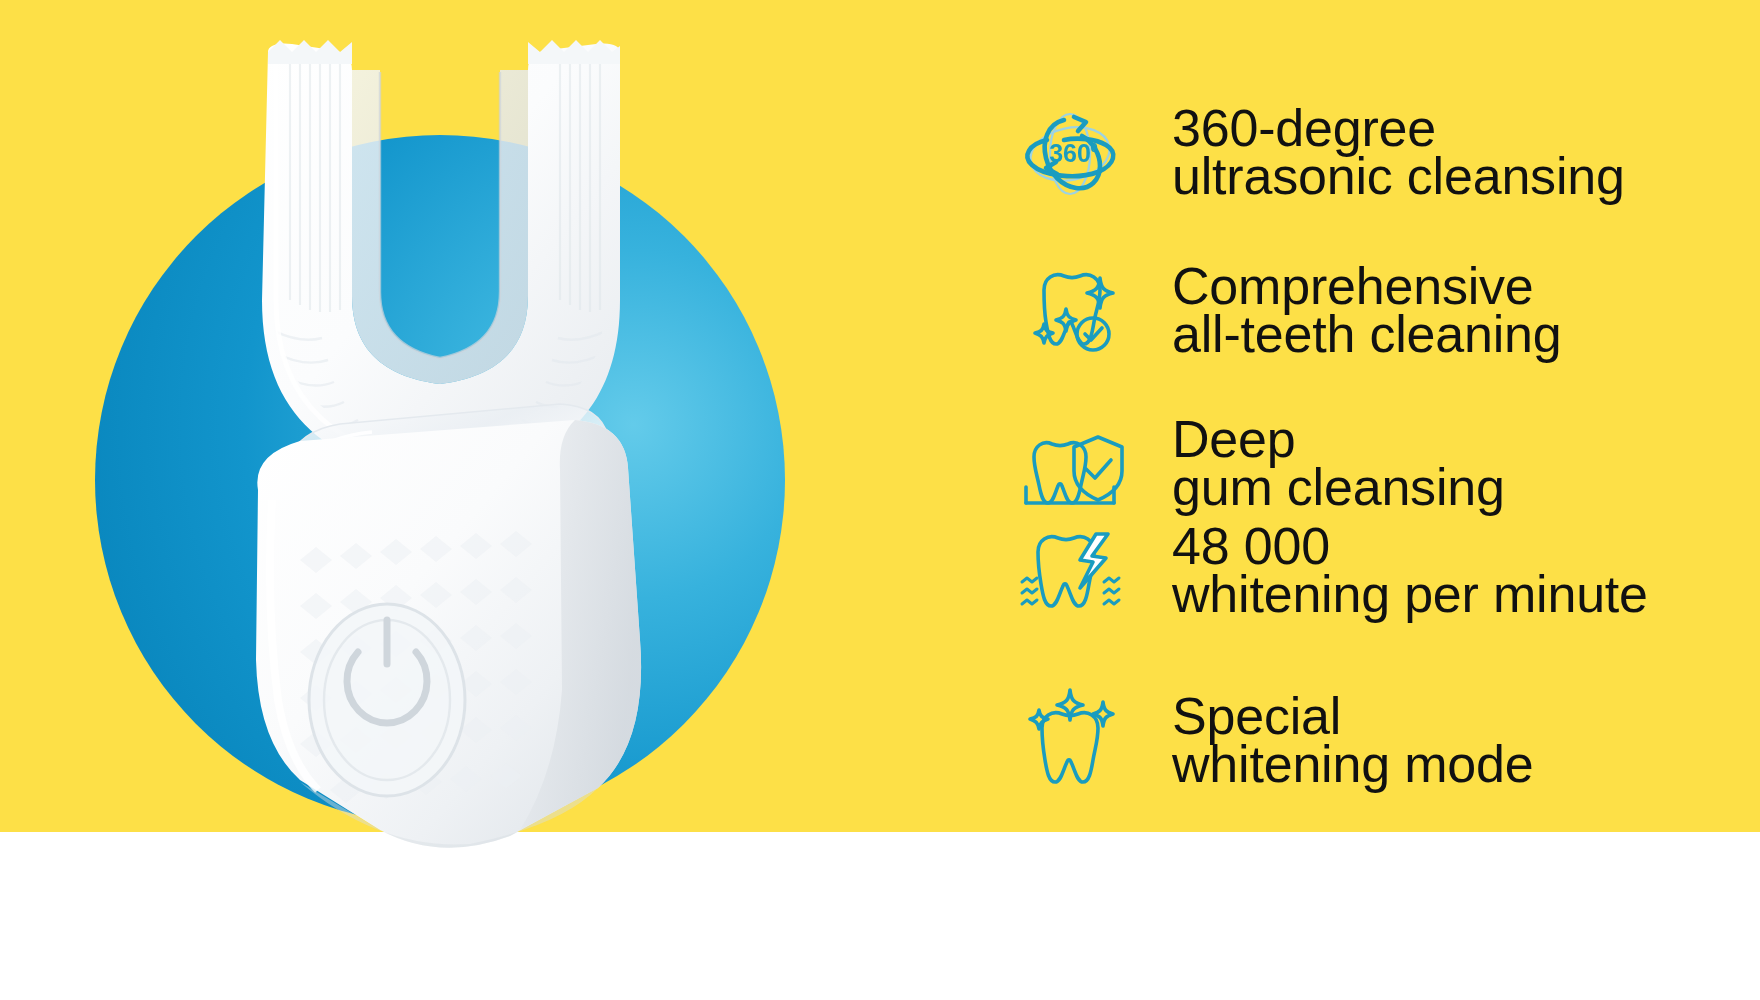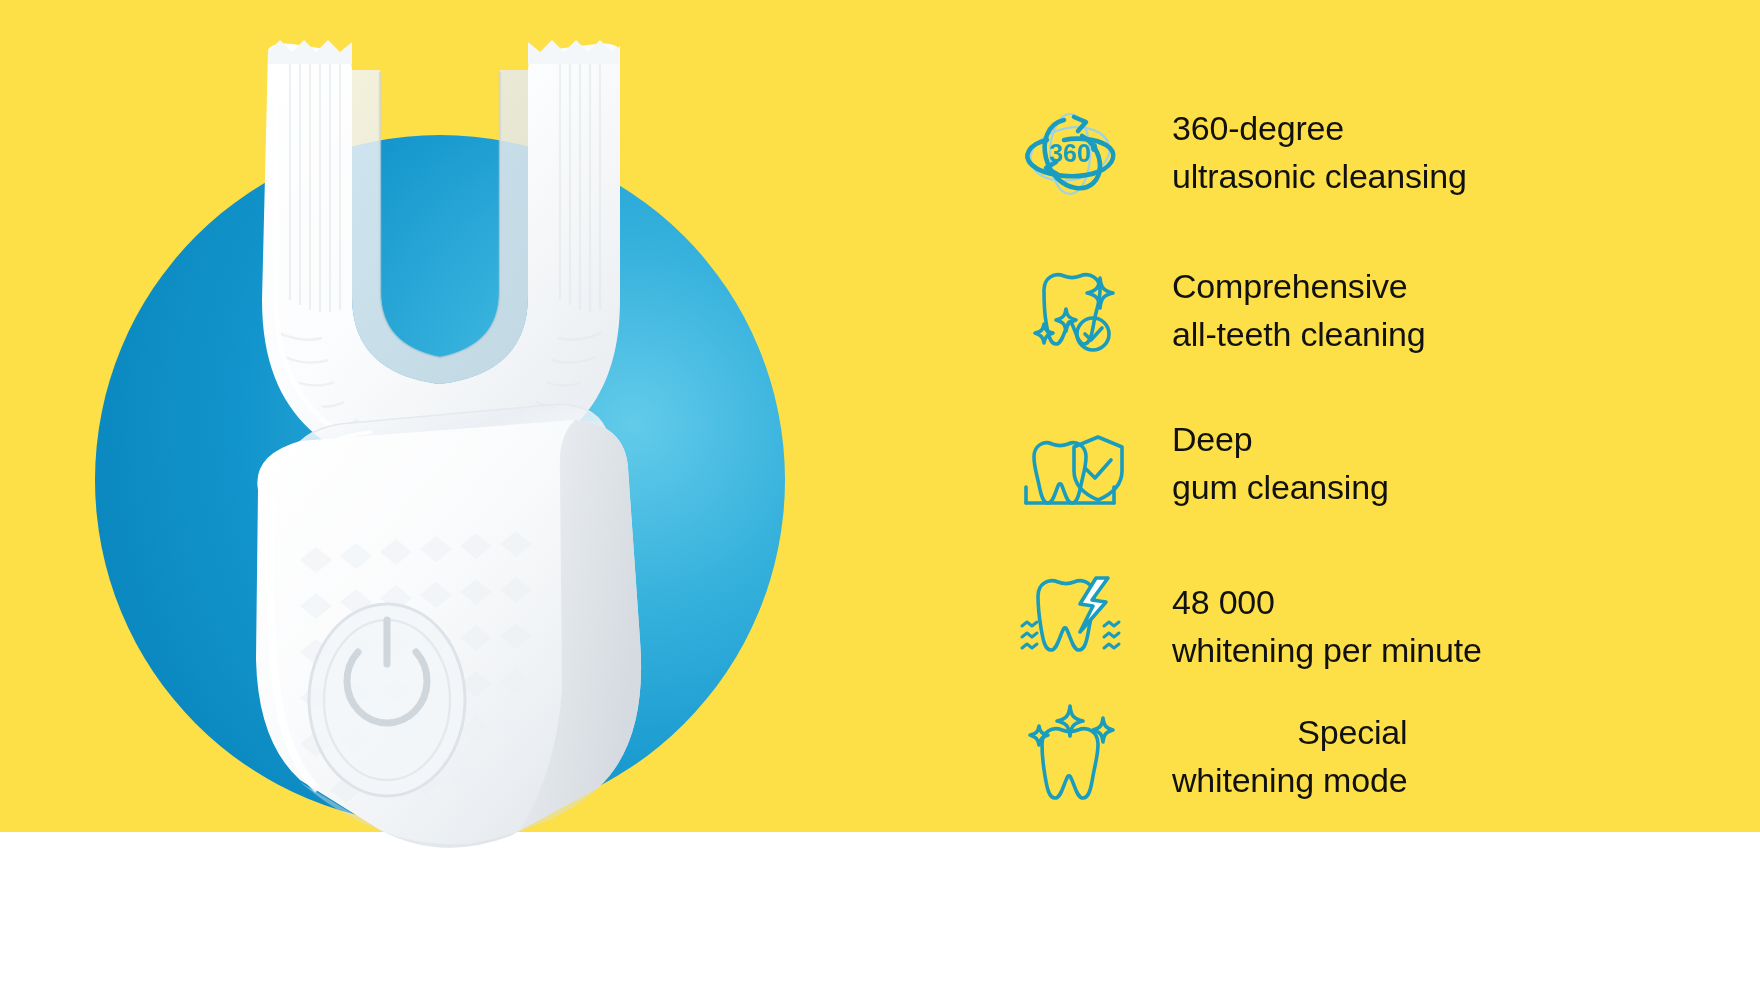--- a/index.html
+++ b/index.html
@@ -40,34 +40,34 @@
   .feature-icon{
     width:120px;height:120px;
     margin-left:130px;
     flex:0 0 120px;
     display:flex;align-items:center;justify-content:center;
   }
   .feature-icon svg{display:block;}
   .feature-text{
     margin-left:42px;
     color:#111111;
-    font-size:34px;
+    font-size:52px;
     line-height:48px;
     letter-spacing:-0.2px;
     font-weight:400;
     white-space:nowrap;
   }
   .feature-text .line{display:block;}
 
   
   #row-0{top:92px;}
   #row-1{top:250px;}
   #row-2{top:403px;}
-  #row-3{top:554px;align-items:flex-end;}
-  #row-4{top:696px;text-align:right;}
+  #row-3{top:510px;}
+  #row-4{top:680px;}
 </style>
 </head>
 <body>
 
 <div id="page">
 
   <div class="hero">
 
     <div class="hero-circle"></div>
 

